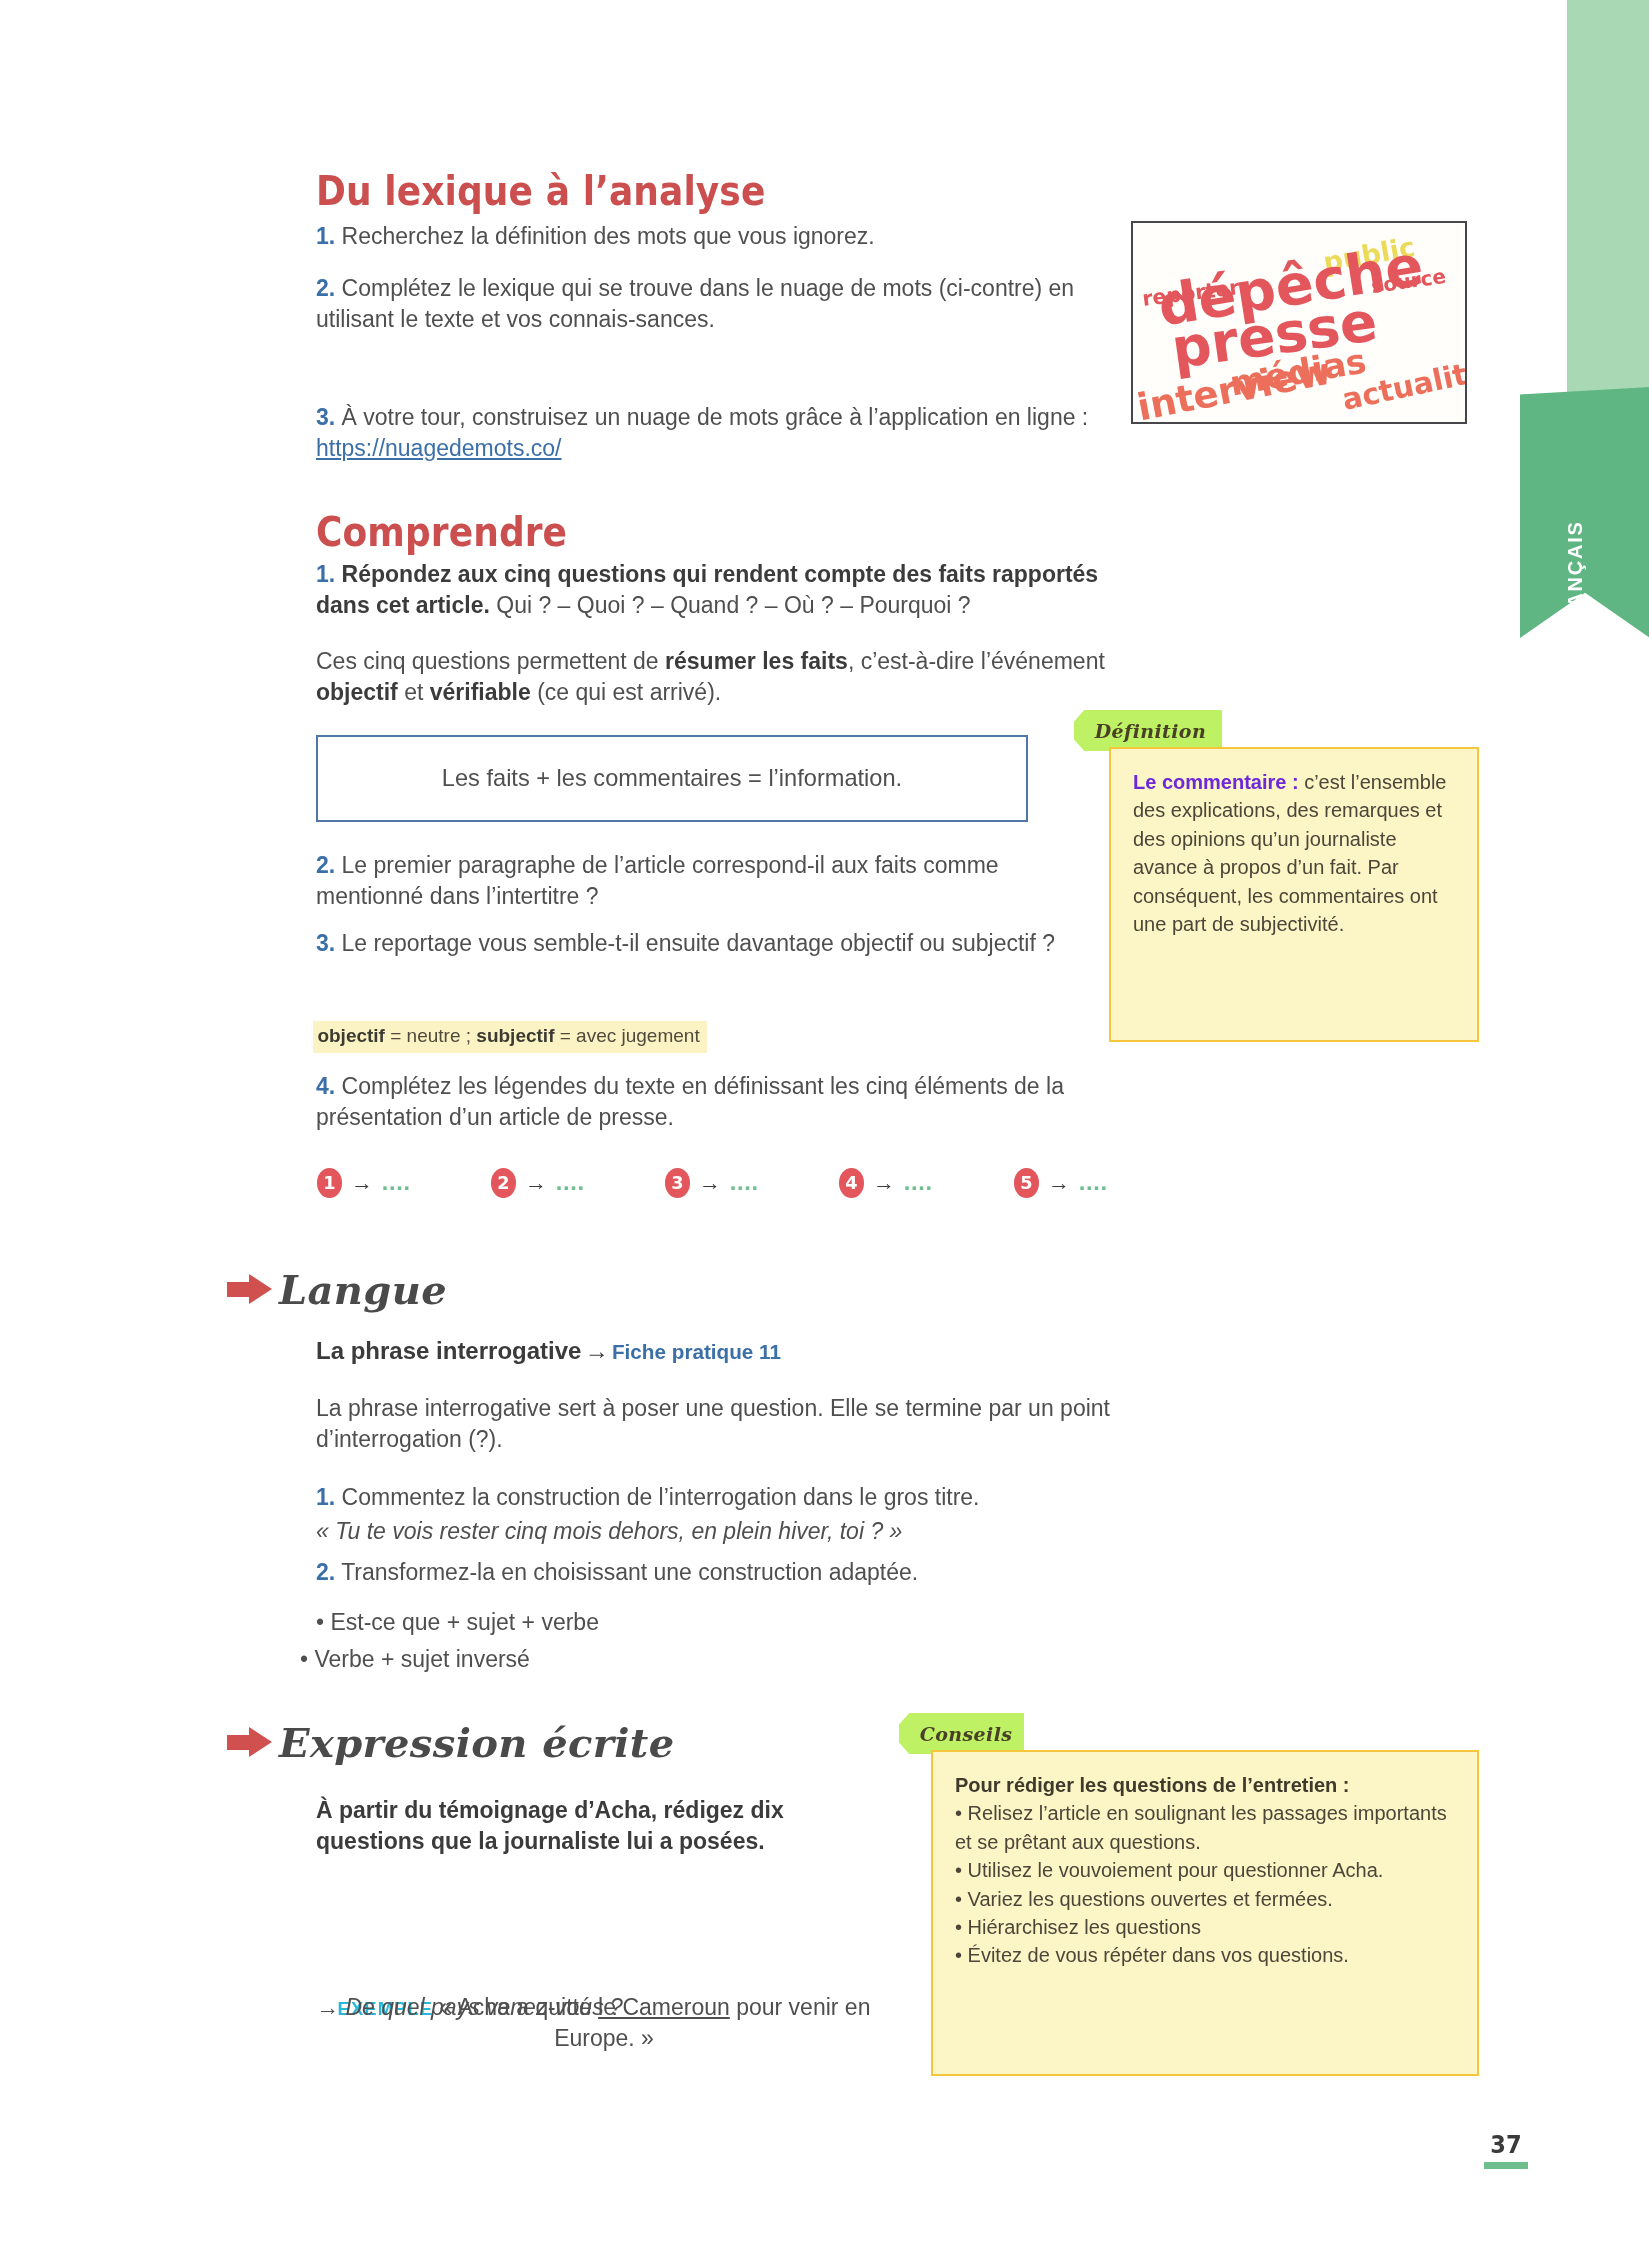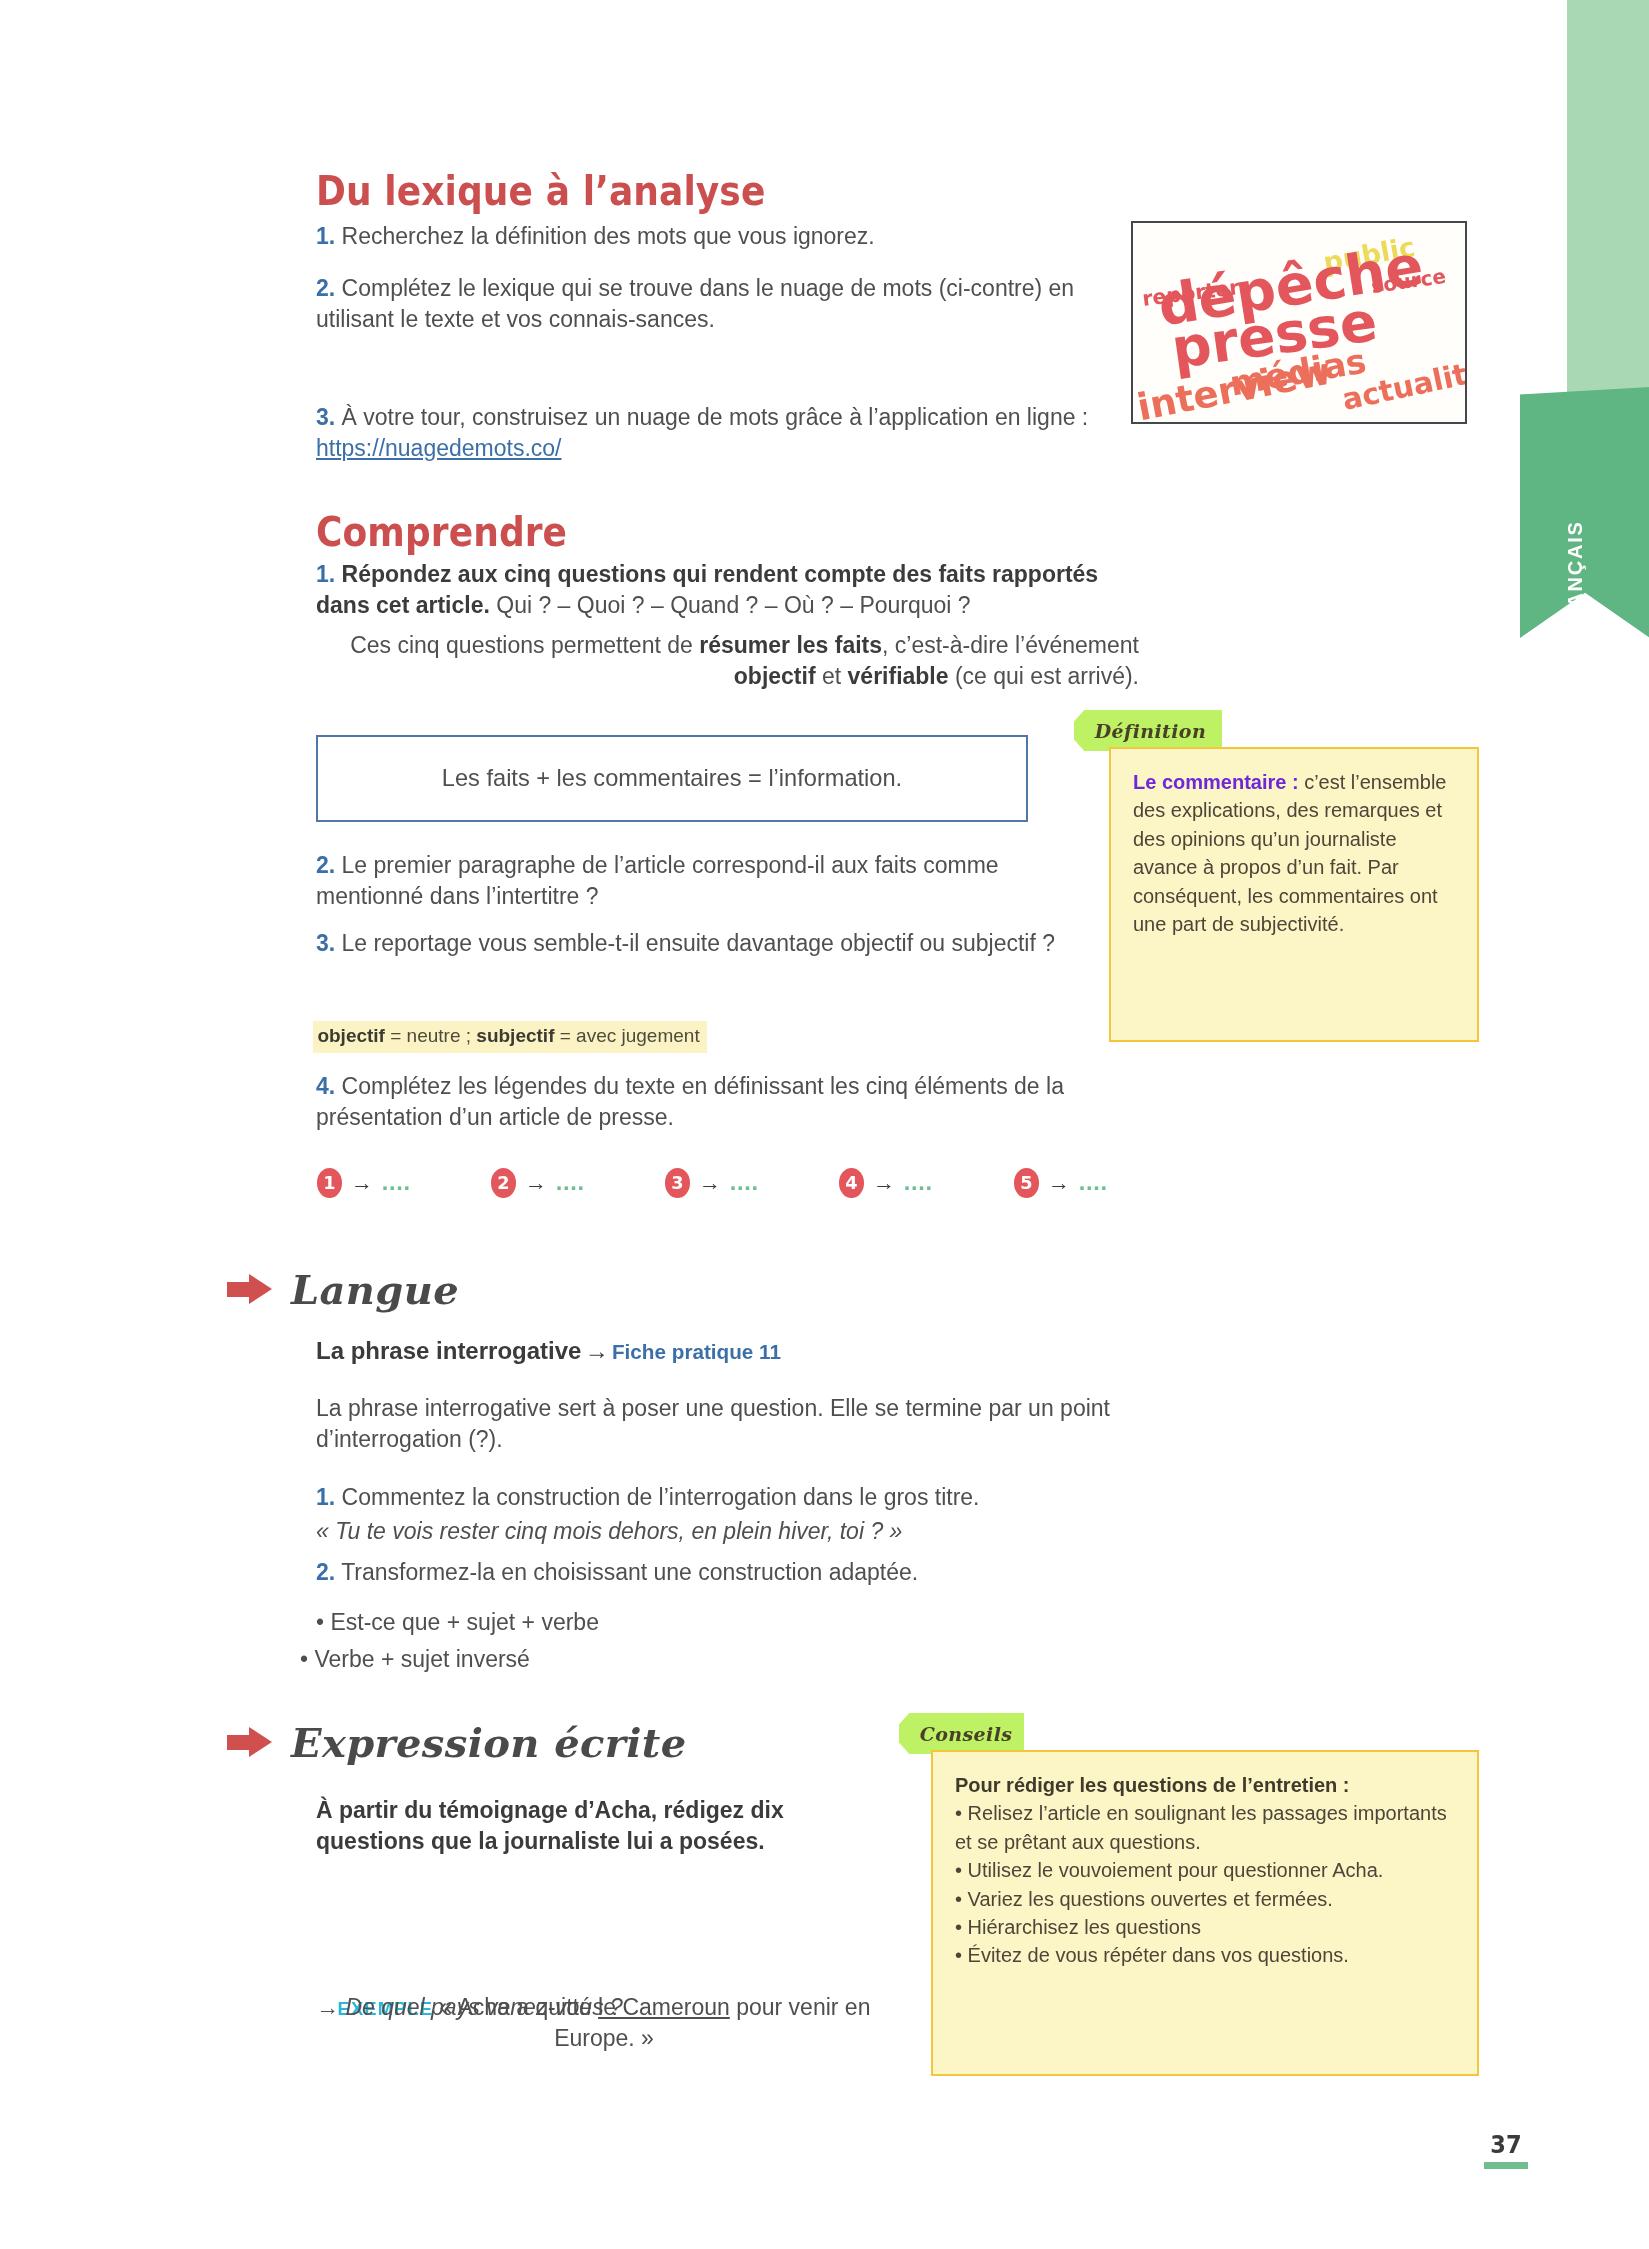--- a/index.html
+++ b/index.html
@@ -101,21 +101,21 @@
   .legend-circle{
     width:25px;height:29.5px;border-radius:50%;background:#e2565c;
     color:#fff;font-size:17.7px;font-weight:700;
     display:flex;align-items:center;justify-content:center;
     font-family:"DejaVu Sans",sans-serif;
   }
   .legend-arrow{font-size:22px;color:#3b3b3b;}
   .legend-dots{font-size:23.6px;color:#6fbf8e;letter-spacing:0.7px;font-weight:700;}
 
   
-  .sect{position:absolute;display:flex;align-items:center;gap:18px;}
+  .sect{position:absolute;display:flex;align-items:center;gap:6px;}
   .sect-arrow{width:46px;height:31px;position:relative;}
   .sect-arrow:before{
     content:"";position:absolute;left:0;top:8px;width:25px;height:14.8px;background:#d0504f;
   }
   .sect-arrow:after{
     content:"";position:absolute;left:22px;top:0;width:0;height:0;
     border-top:15.5px solid transparent;border-bottom:15.5px solid transparent;
     border-left:23.6px solid #d0504f;
   }
   .sect-title{
@@ -175,21 +175,21 @@
   </div>
 
   <div class="blk h-red" style="left:316px;top:509px;">Comprendre</div>
 
   <div class="blk body-t" style="left:316px;top:559px;width:823px;">
     <span class="num">1.</span>
     <b>Répondez aux cinq questions qui rendent compte des faits rapportés dans cet article.</b>
     <span class="thin">Qui ? – Quoi ? – Quand ? – Où ? – Pourquoi ?</span>
   </div>
 
-  <div class="blk body-t" style="left:316px;top:630px;width:823px;text-align:right;">
+  <div class="blk body-t" style="left:316px;top:646px;width:823px;">
     <span>Ces cinq questions permettent de </span><b>résumer les faits</b><span>, c’est-à-dire l’événement </span><b>objectif</b><span> et </span><b>vérifiable</b><span> (ce qui est arrivé).</span>
   </div>
 
   <div id="formula-box">
     <span>Les faits + les commentaires = l’information.</span>
   </div>
 
   <div class="blk body-t" style="left:316px;top:850px;width:760px;">
     <span class="num">2.</span>
     <span>Le premier paragraphe de l’article correspond-il aux faits comme mentionné dans l’intertitre ?</span>

